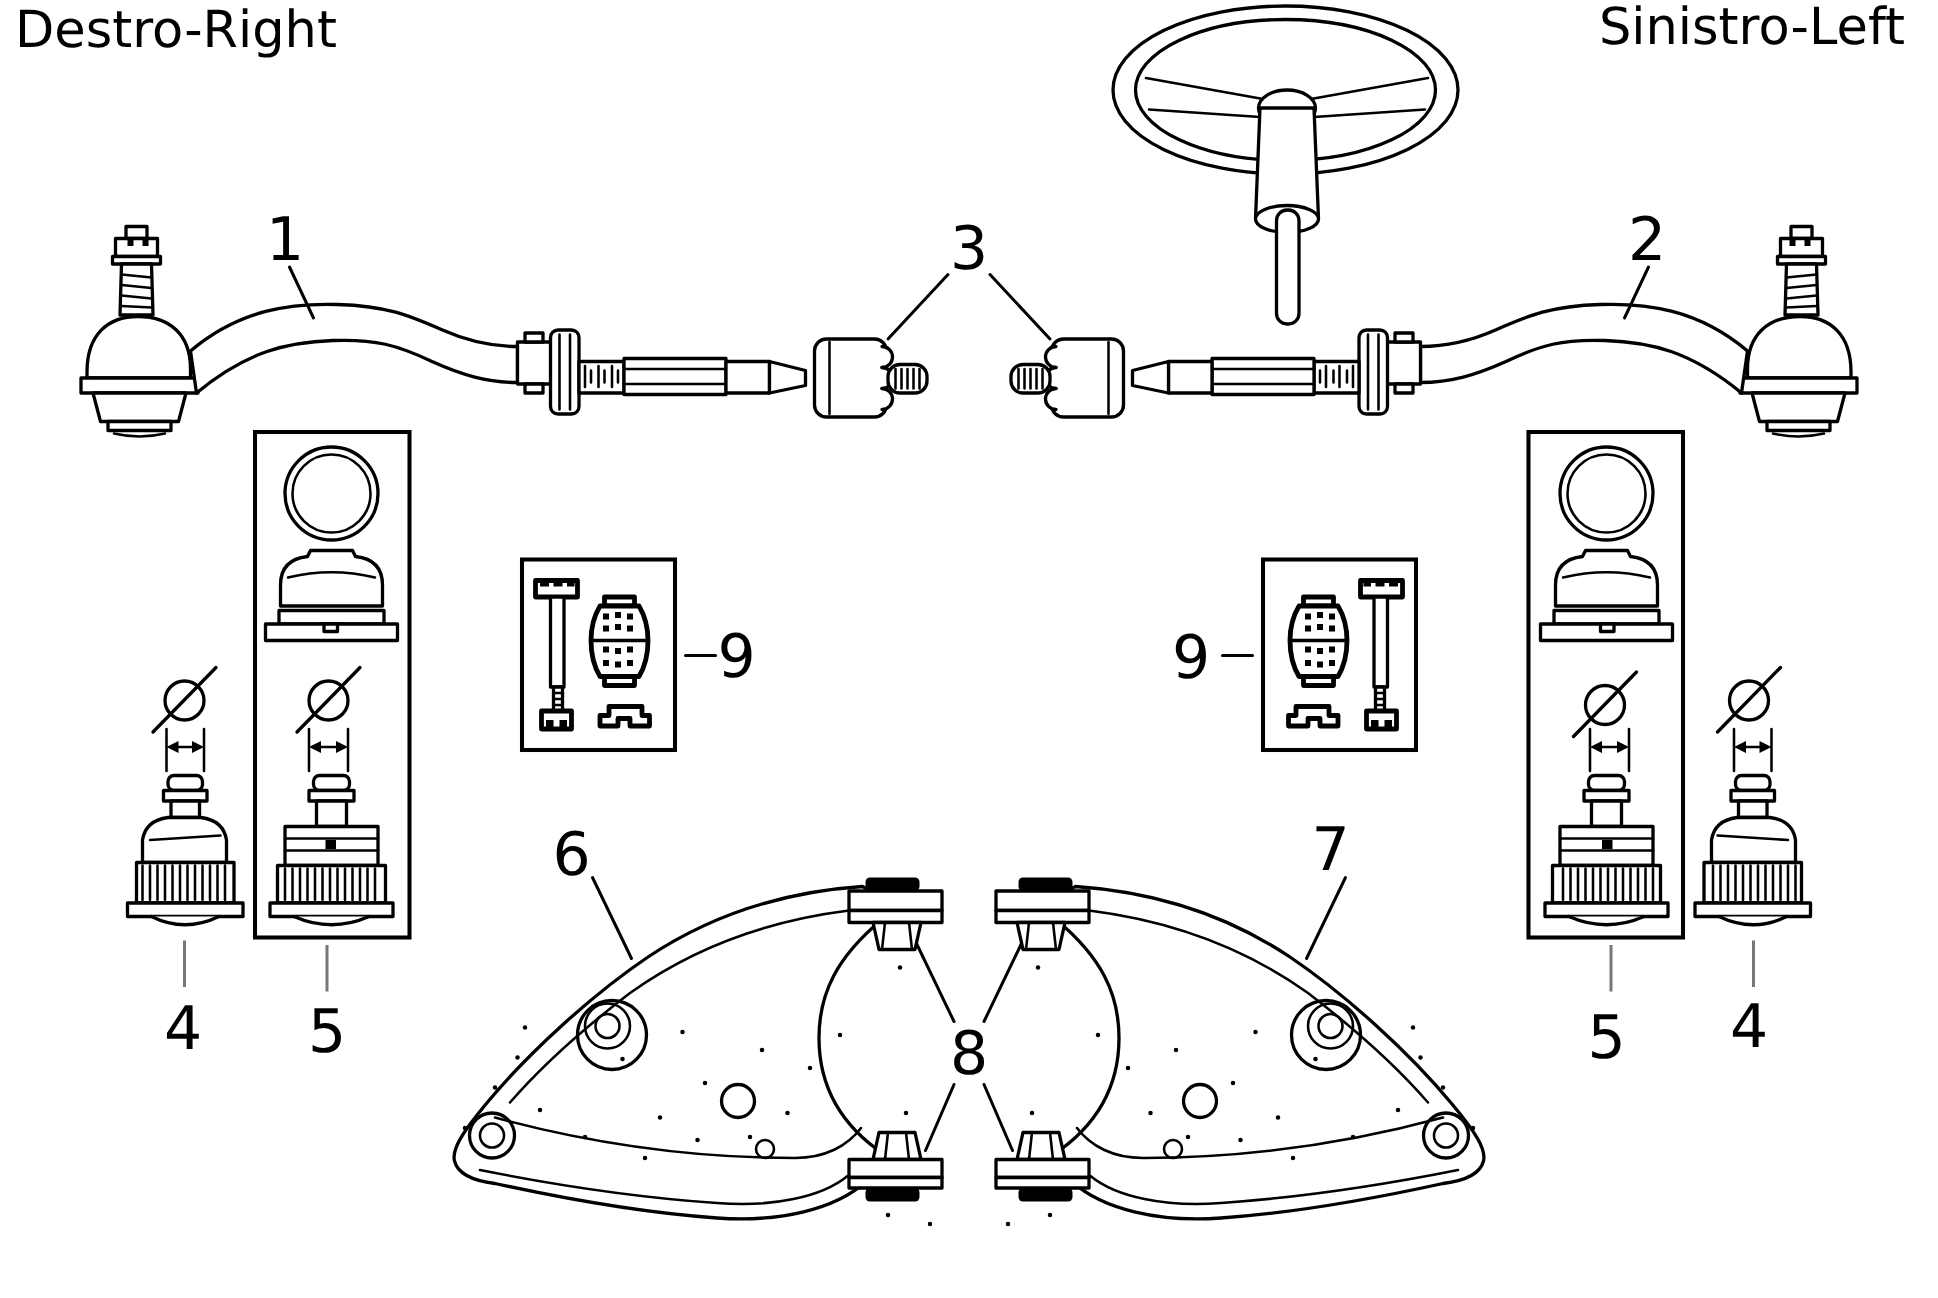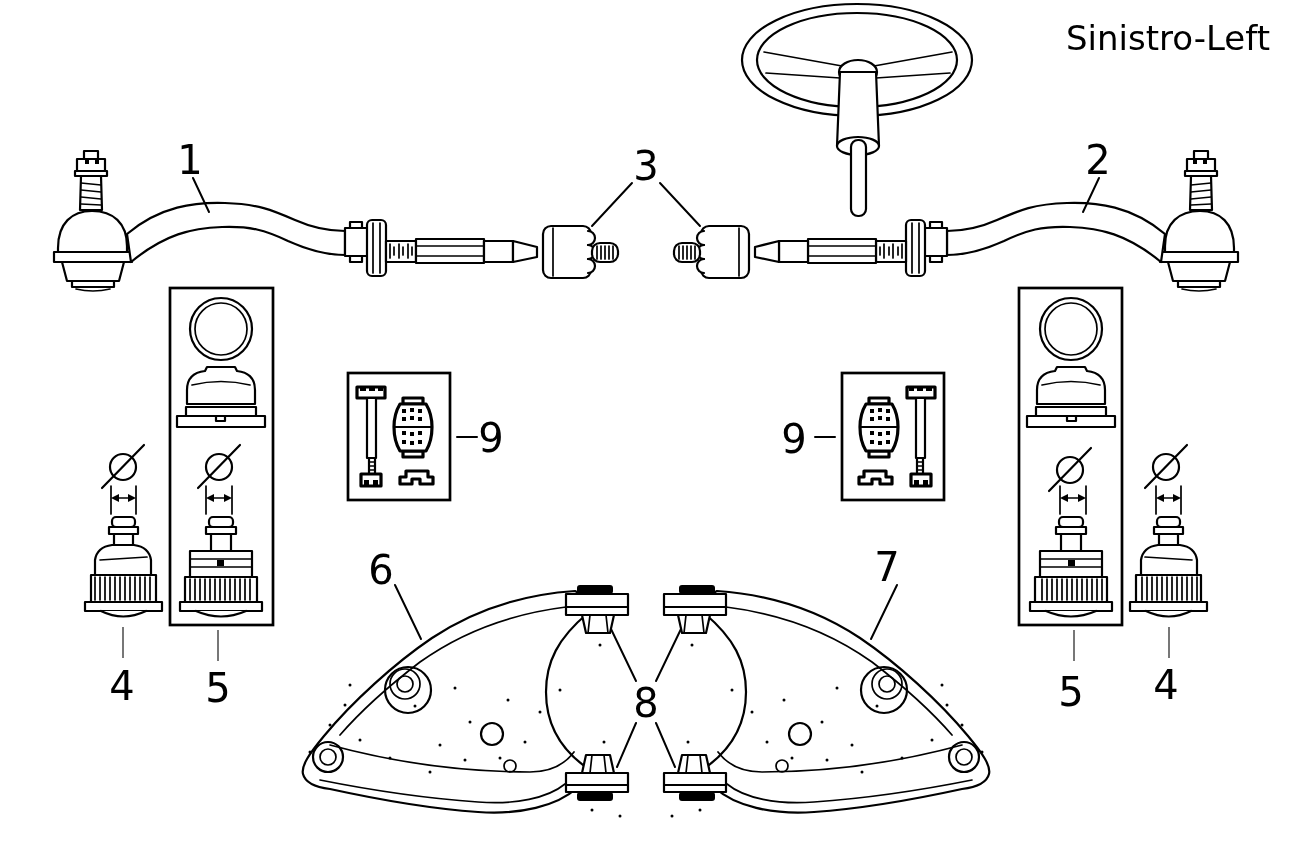--- a/index.html
+++ b/index.html
@@ -243,21 +243,22 @@
     <ellipse class="l" cx="857" cy="60" rx="115" ry="56"></ellipse>
     <ellipse class="l" cx="857" cy="60" rx="100" ry="47"></ellipse>
     <path class="f" d="M764,52 L842,66 M766,73 L840,78 M874,66 L952,52 M876,78 L950,73"></path>
     <ellipse class="o" cx="858" cy="72" rx="19" ry="12"></ellipse>
     <path class="o" d="M840,72 L876,72 L879,146 L837,146 Z"></path>
     <ellipse class="o" cx="858" cy="146" rx="21" ry="9"></ellipse>
     <rect class="o" x="851" y="140" width="15" height="76" rx="7"></rect>
   </g>
 </svg>
 
-<div class="hdr" style="left:1066px;top:20px">Sinistro-Left</div>
+<div class="hdr" style="left:10px;top:2px">Destro-Right</div>
+<div class="hdr" style="left:1066px;top:0">Sinistro-Left</div>
 
 <div class="num" style="left:190px;top:160px">1</div>
 <div class="num" style="left:1098px;top:160px">2</div>
 <div class="num" style="left:646px;top:166px">3</div>
 <div class="num" style="left:122px;top:686px">4</div>
 <div class="num" style="left:218px;top:688px">5</div>
 <div class="num" style="left:1071px;top:692px">5</div>
 <div class="num" style="left:1166px;top:685px">4</div>
 <div class="num" style="left:381px;top:570px">6</div>
 <div class="num" style="left:887px;top:567px">7</div>

